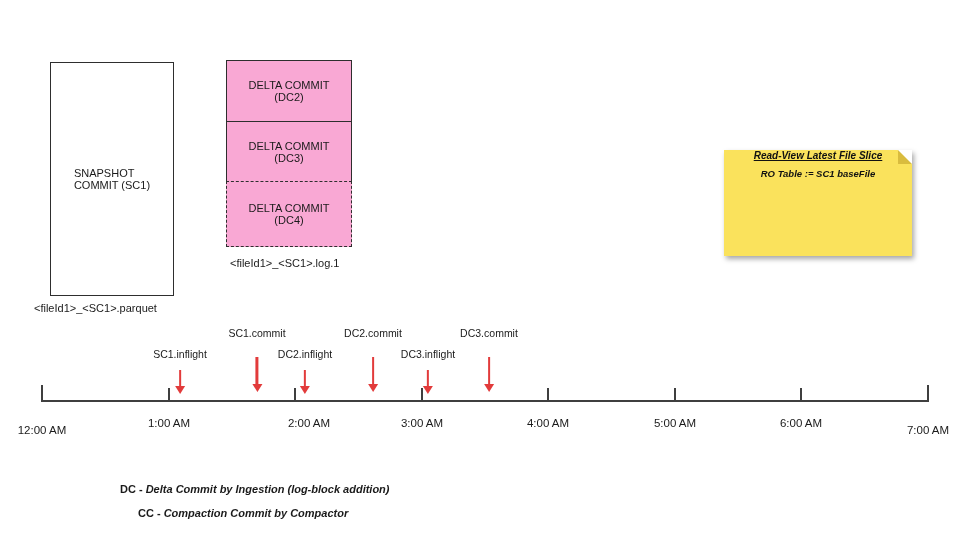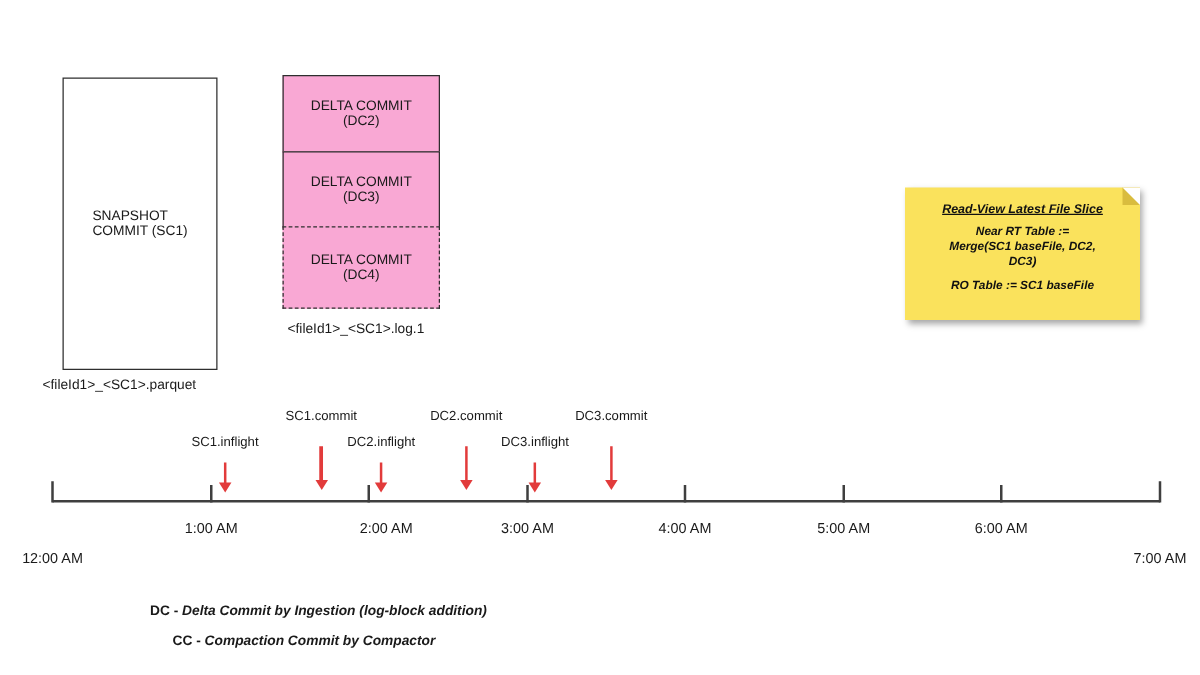--- a/index.html
+++ b/index.html
@@ -22,36 +22,36 @@
     justify-content:center; text-align:center; font-size:11px; white-space:pre-line; background:#f9a8d4;
   }
   .delta-box + .delta-box { margin-top:-1.5px; }
   .delta-box.dashed { border-style:dashed; height:64px; }
   .delta-caption { position:absolute; left:230px; top:257px; font-size:11px; }
 
   
   .sticky-note {
     position:absolute; left:724px; top:150px; width:188px; height:106px;
     background:var(--note-bg,#FAE25C); box-shadow:2px 3px 5px rgba(0,0,0,.35);
-    padding:12px 10px; box-sizing:border-box; text-align:center;
+    padding:0 10px; box-sizing:border-box; text-align:center;
     font-size:9.5px; font-weight:bold; font-style:italic; color:#111;
   }
   .sticky-note::before {
     content:""; position:absolute; top:0; right:0; width:0; height:0;
     border-bottom:14px solid var(--note-fold,#D9BC3E); border-right:14px solid #ffffff;
   }
   .note-title { text-decoration:underline; font-size:10px; margin-bottom:7px; }
   .note-body { white-space:pre-line; margin-bottom:7px; line-height:1.25; }
 
   
   .timeline-line { position:absolute; left:42px; top:400px; width:886px; height:2px; background:var(--line-color,#3F3F3F); }
   .tick { position:absolute; top:388px; width:2px; height:14px; background:var(--line-color,#3F3F3F); transform:translateX(-50%); }
   .tick.end { top:385px; height:17px; }
   .hour-label { position:absolute; top:417px; font-size:11.5px; transform:translateX(-50%); white-space:nowrap; }
-  .hour-label.endlabel { top:441px; }
+  .hour-label.endlabel { top:424px; }
 
   
   .event { position:absolute; display:flex; flex-direction:column; align-items:center; transform:translateX(-50%); }
   .event .evt-label { font-size:10.5px; white-space:nowrap; }
   .event.low  { top:348px; }
   .event.high { top:327px;justify-content:flex-end; }
   .event .arrow { position:relative; width:2.5px; background:var(--arrow-red,#E23B3B); }
   .event.low  .arrow { height:17px; margin-top:10px; }
   .event.high .arrow { height:28px; margin-top:18px; }
   .arrow::after {
@@ -82,23 +82,20 @@
 (DC2)</div>
     <div class="delta-box">DELTA COMMIT
 (DC3)</div>
     <div class="delta-box dashed">DELTA COMMIT
 (DC4)</div>
   </div>
   <div class="delta-caption">&lt;fileId1&gt;_&lt;SC1&gt;.log.1</div>
 
   <div class="sticky-note">
     <div class="note-title">Read-View Latest File Slice</div>
-    <div class="note-body">Near RT Table :=
-Merge(SC1 baseFile, DC2,
-DC3)</div>
     <div class="note-body">RO Table := SC1 baseFile</div>
   </div>
 
   <div class="timeline-line"></div>
 
   <div class="tick end" style="left:42px"></div>
   <div class="tick" style="left:169px"></div>
   <div class="tick" style="left:295px"></div>
   <div class="tick" style="left:422px"></div>
   <div class="tick" style="left:548px"></div>

